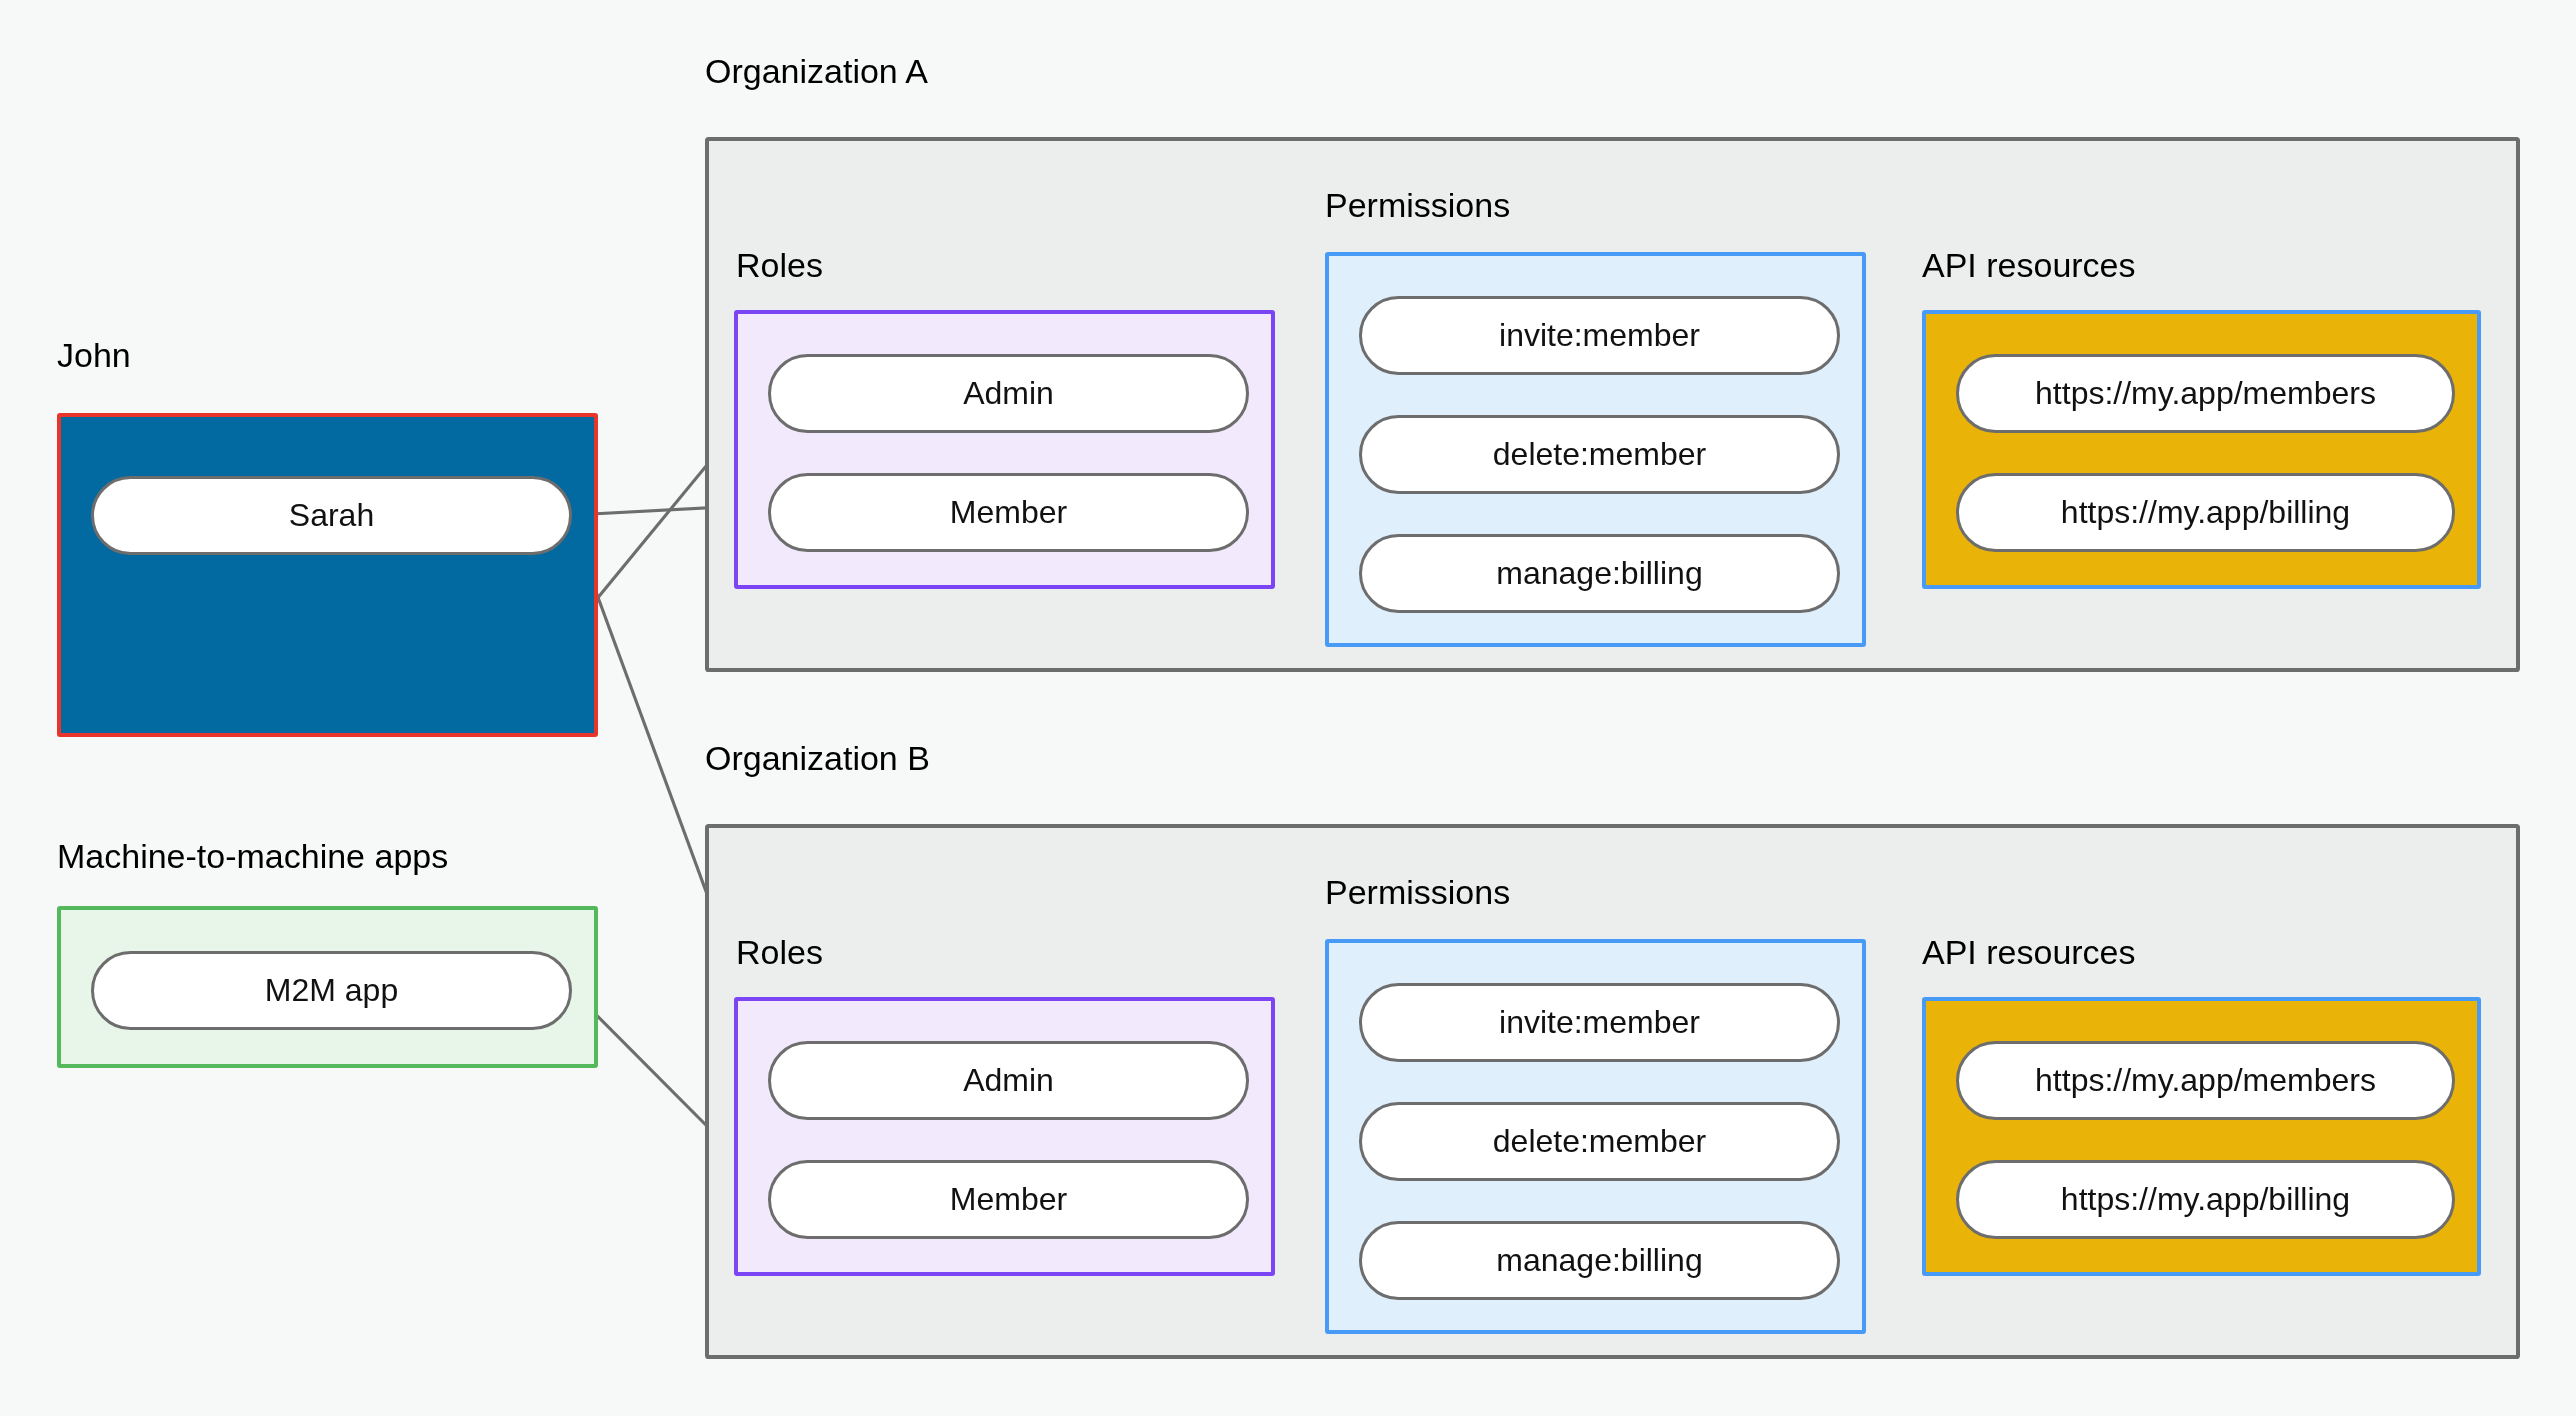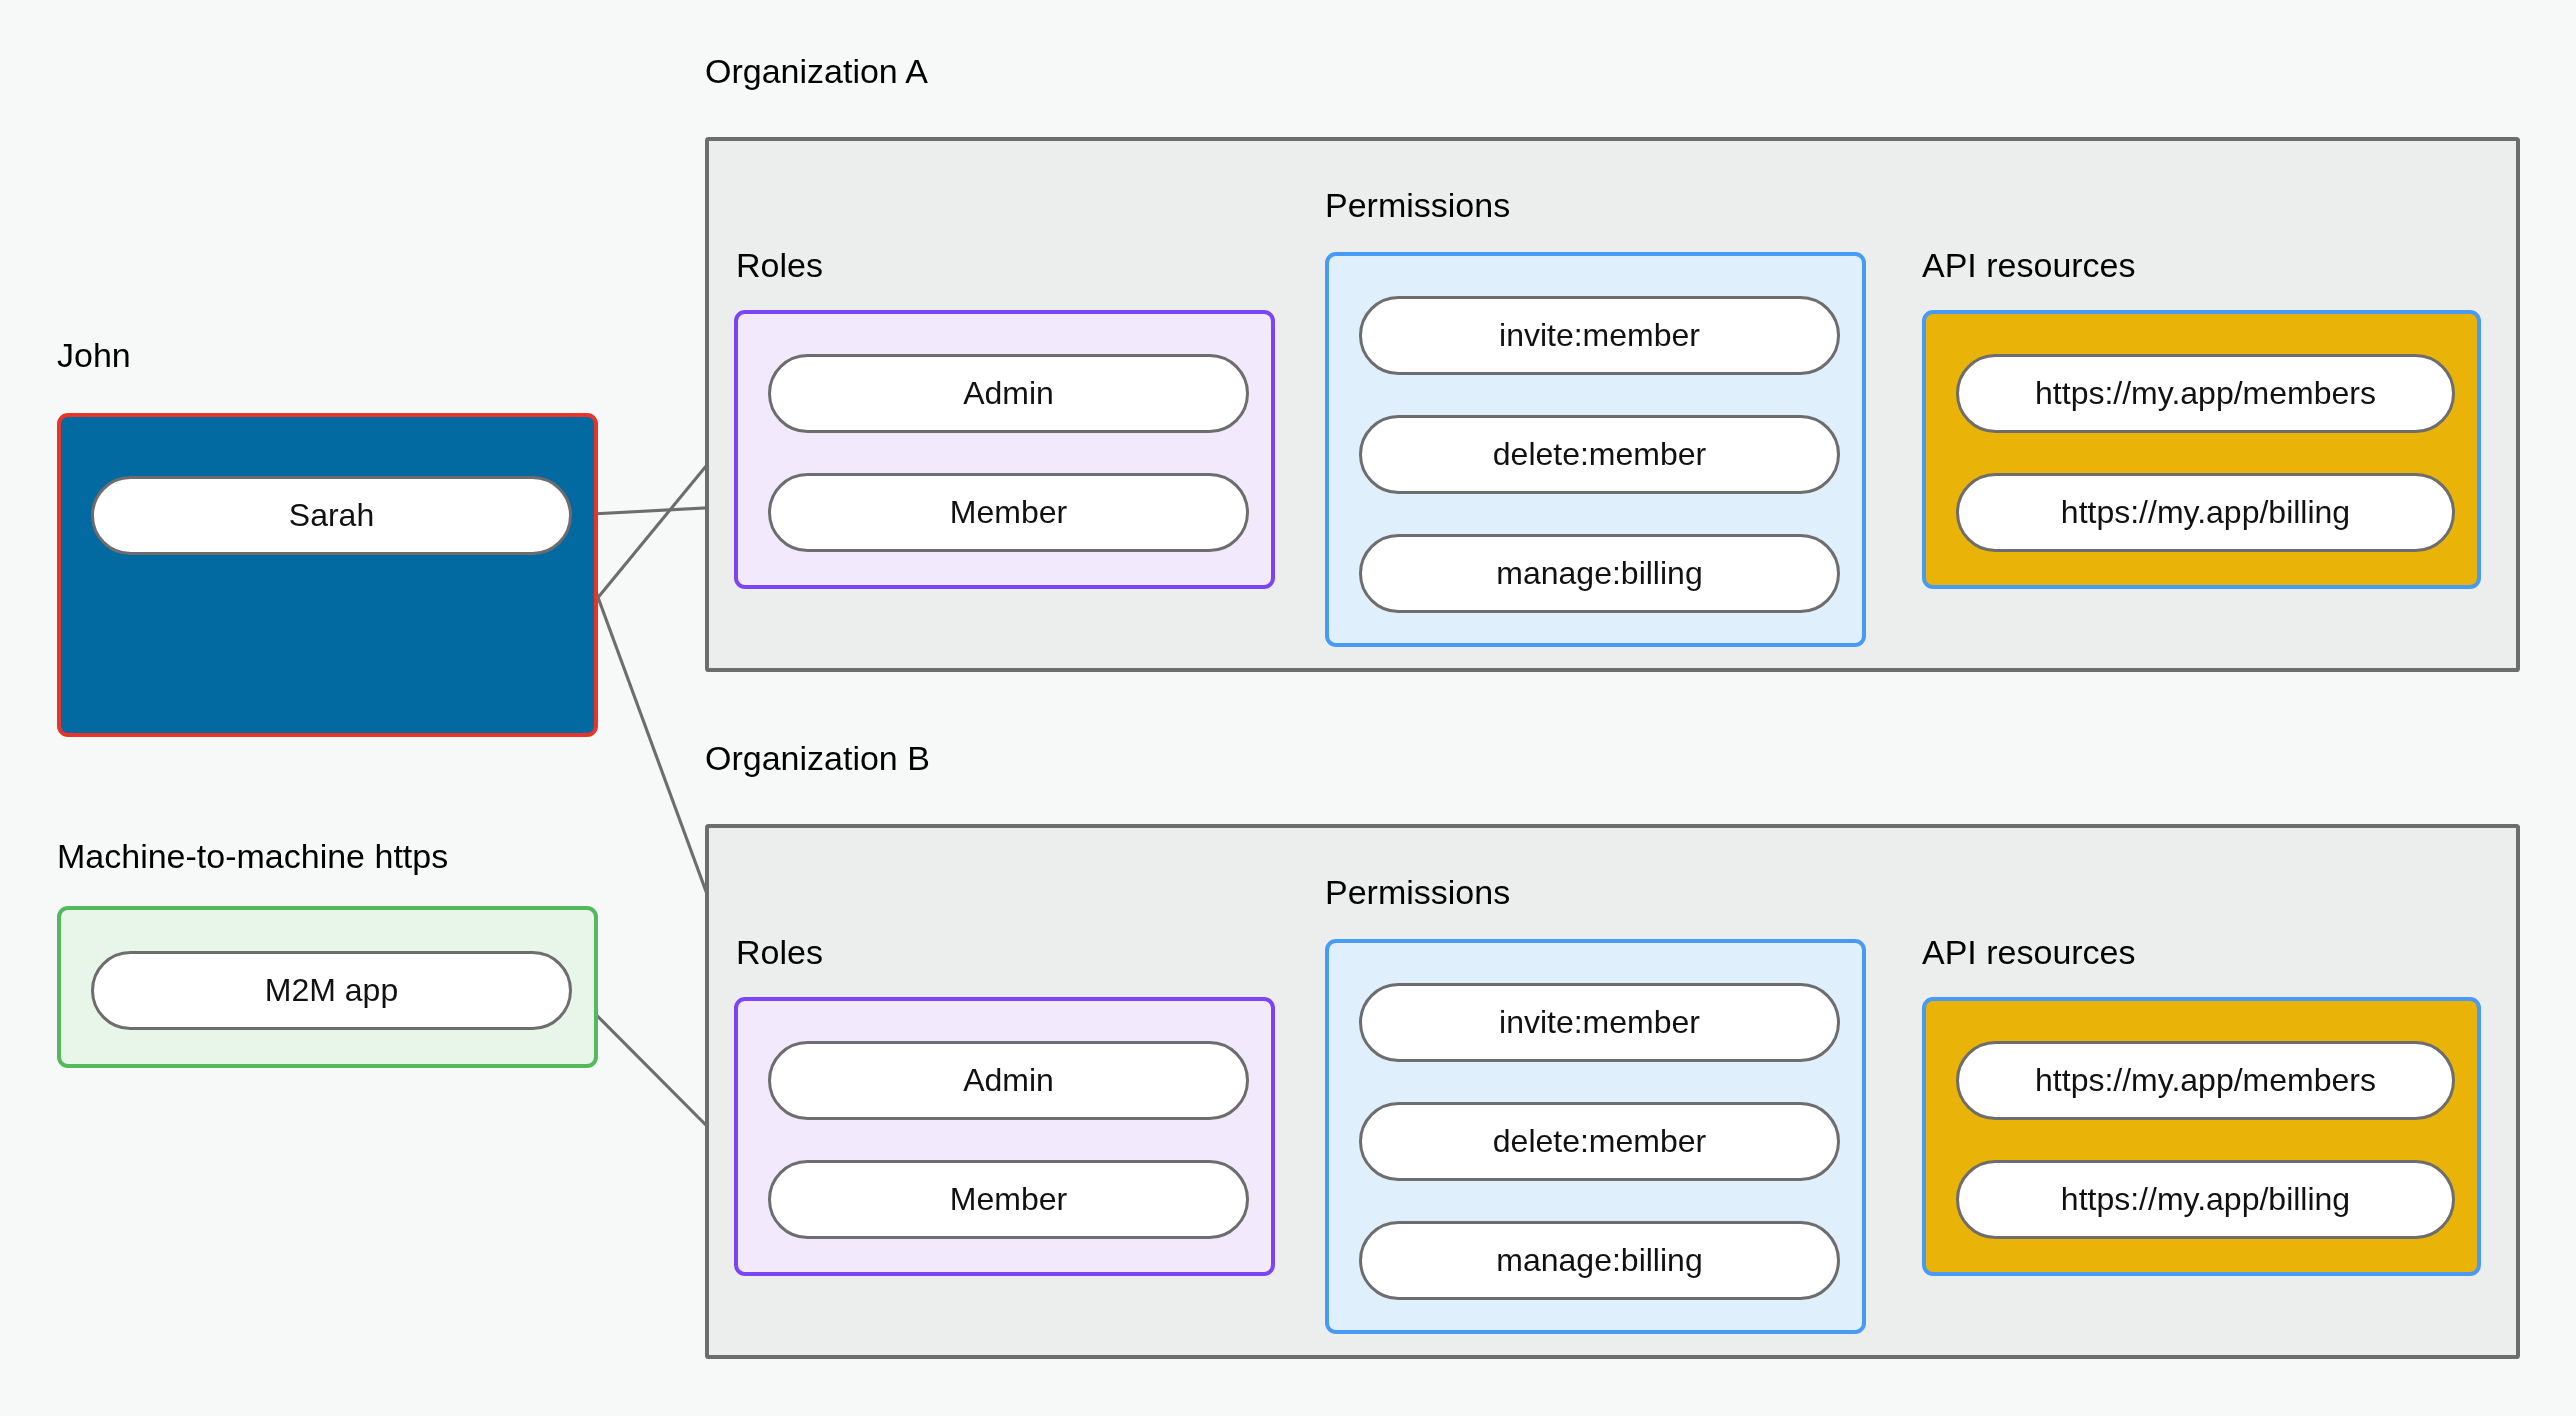--- a/index.html
+++ b/index.html
@@ -29,21 +29,21 @@
     position: absolute;
     background: #eceeed;
     border: 4.5px solid #6d6d6d;
     border-radius: 3.6px;
     box-sizing: border-box;
   }
   
   .grp {
     position: absolute;
     box-sizing: border-box;
-    border-radius: 11px;
+    border-radius: 3px;
   }
   .grp-users   { background: #0369a1; border: 4.5px solid #e8342a; text-decoration: underline; }
   .grp-m2m     { background: #e8f6e9; border: 4.5px solid #54b85c; }
   .grp-roles   { background: #f2eafc; border: 4.5px solid #7b45f5; }
   .grp-perms   { background: #dfeffc; border: 4.5px solid #479af5; }
   .grp-api     { background: #eab308; border: 4.5px solid #479af5; }
 
   
   .pill {
     position: absolute;
@@ -118,21 +118,21 @@
     <circle cx="2178" cy="1190" r="11"></circle>
     <circle cx="2178" cy="1323" r="11"></circle>
   </svg>
 
   <div class="group-title" style="left:57px; top:338px;">John</div>
 
   <div class="grp grp-users" style="left:57px; top:413px; width:541px; height:324px;">
     <div class="pill" style="left:30px; top:59px; width:481px; height:79px;">Sarah</div>
   </div>
 
-  <div class="group-title" style="left:57px; top:839px;">Machine-to-machine https</div>
+  <div class="group-title" style="left:57px; top:839px;">Machine-to-machine apps</div>
 
   <div class="grp grp-m2m" style="left:57px; top:906px; width:541px; height:162px;">
     <div class="pill" style="left:30px; top:41px; width:481px; height:79px;">M2M app</div>
   </div>
 
   <div class="group-title" style="left:705px; top:54px;">Organization A</div>
 
   <div class="org-box" style="left:705px; top:137px; width:1815px; height:535px;">
 
     <div class="group-title" style="left:27px; top:107px;">Roles</div>

